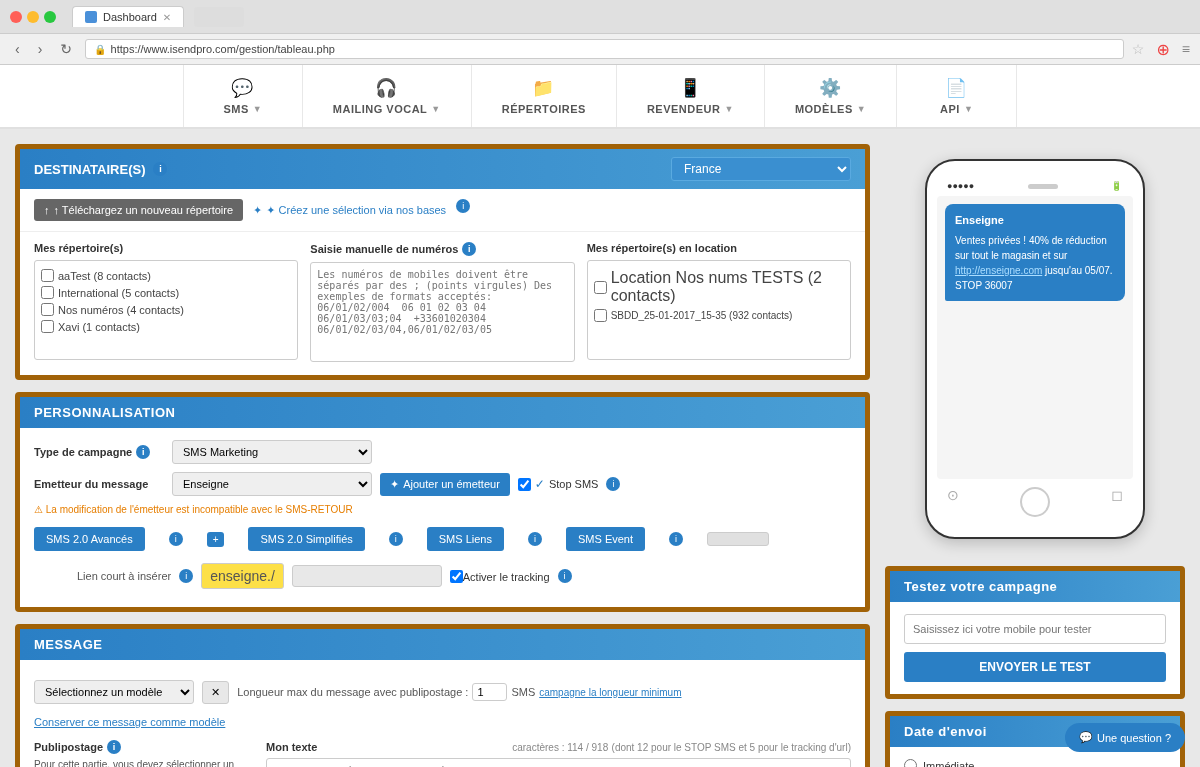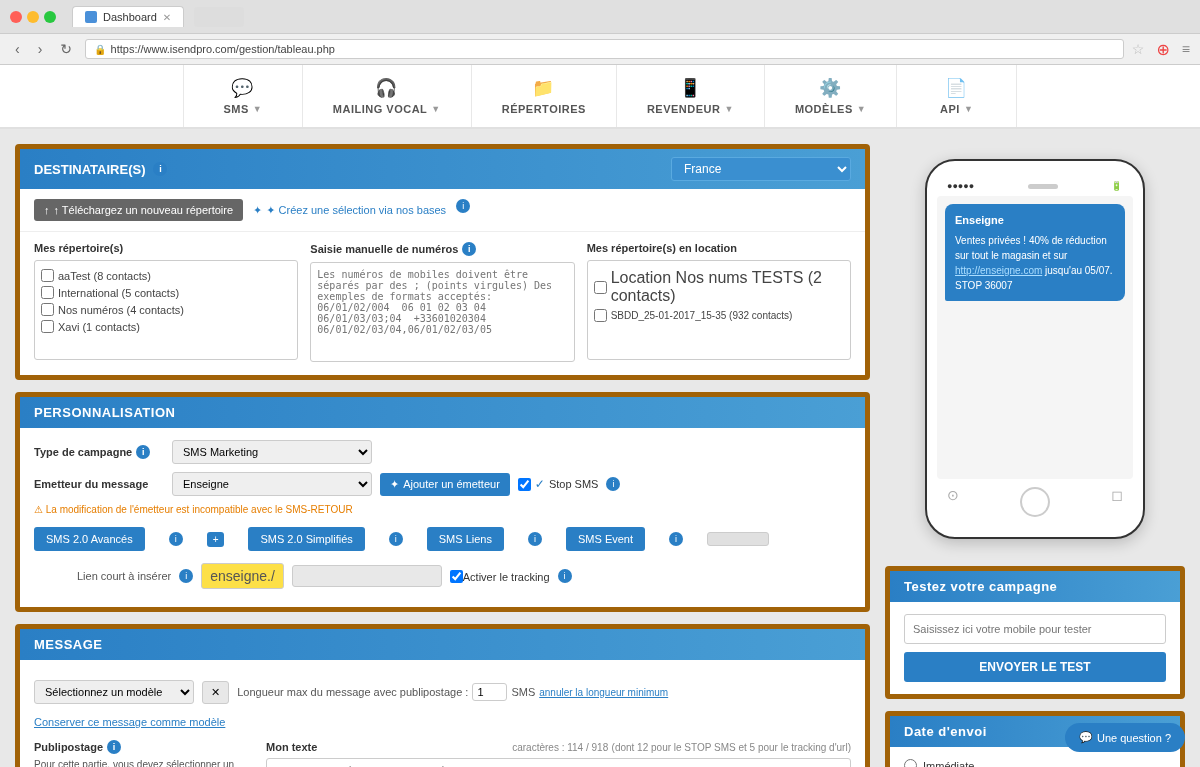--- a/index.html
+++ b/index.html
@@ -333,21 +333,21 @@
       <div class="card-body">
         <div class="msg-controls">
           <select class="msg-select">
             <option value="">Sélectionnez un modèle</option>
           </select>
           <button class="btn-clear">✕</button>
           <div class="msg-length-info">
             <span>Longueur max du message avec publipostage :</span>
             <input type="number" value="1" style="width: 35px; border: 1px solid rgb(204, 204, 204); border-radius: 3px; padding: 2px 4px; font-size: 11px;">
             <span>SMS</span>
-            <span class="msg-length-link">annuler la longueur minimum</span>
+            <span class="msg-length-link">campagne la longueur minimum</span>
           </div>
         </div>
         <a class="msg-save-link" href="#">Conserver ce message comme modèle</a>
         <div class="msg-content">
           <div class="msg-left">
             <div class="publipostage-label">
               <span>Publipostage</span>
               <span class="info-icon">i</span>
             </div>
             <div class="publipostage-desc">Pour cette partie, vous devez sélectionner un seul répertoire</div>

